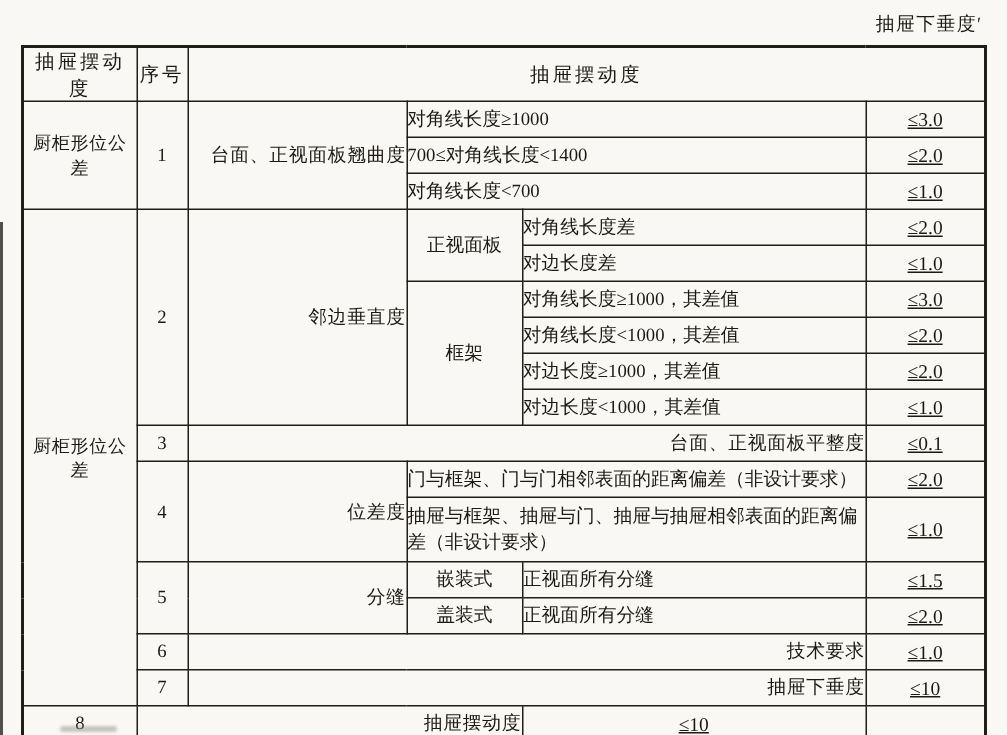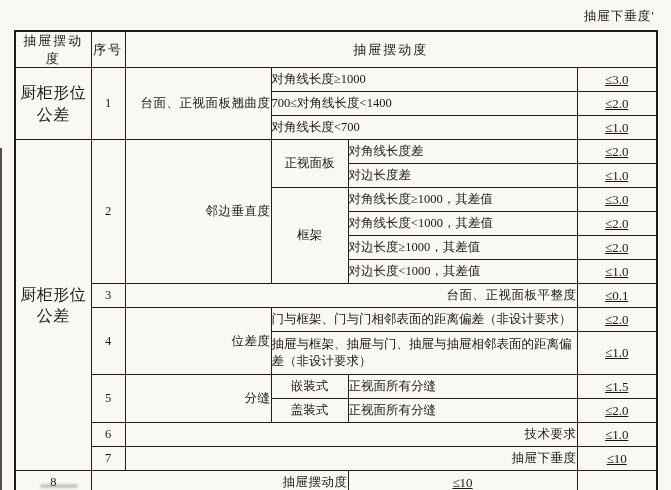--- a/index.html
+++ b/index.html
@@ -40,21 +40,21 @@
     overflow:hidden;
   }
   tr.h-head  { height:26px; }
   tr.h-std   { height:24px; }
   tr.h-tall  { height:43px; }
 
   .c-center { text-align:center; }
   .c-name   { text-align:right; padding-left:8px;  font-size:12.5px; letter-spacing:0.5px;}
   .c-desc   { text-align:left; padding-left:7px;  font-size:12.5px; }
   .c-desc-wrap { text-align:left; padding:2px 4px 2px 7px; font-size:12.5px; line-height:1.45; }
-  .c-cat    { text-align:center; font-size:16px; letter-spacing:0.5px; }
+  .c-cat    { text-align:center; font-size:12px; letter-spacing:0.5px; }
   .c-val    { text-align:center; font-size:13px;text-decoration:underline; }
   .c-head   { text-align:center; font-size:13px; letter-spacing:2px; }
 
   
   .edge-shadow {
     position:absolute; left:0; top:148px; width:2px; height:342px;
     background:#35302a; opacity:.85;
   }
   .bottom-smudge {
     position:absolute; left:40px; top:484px; width:38px; height:4px;

